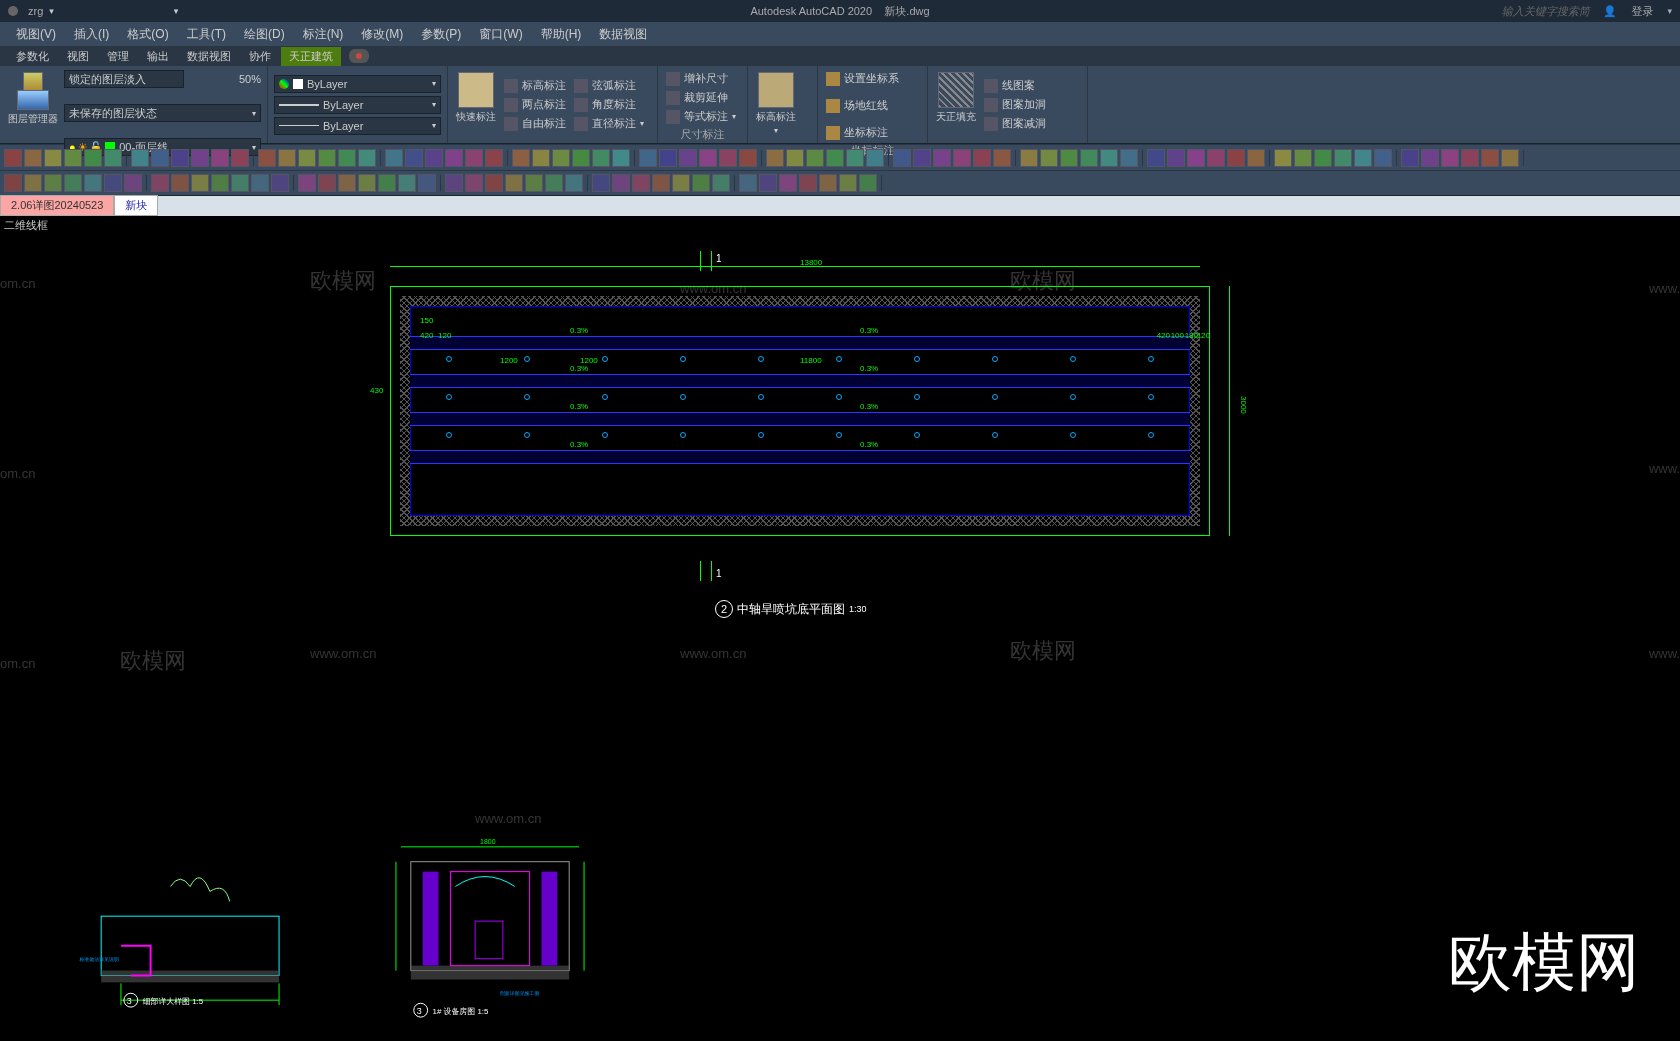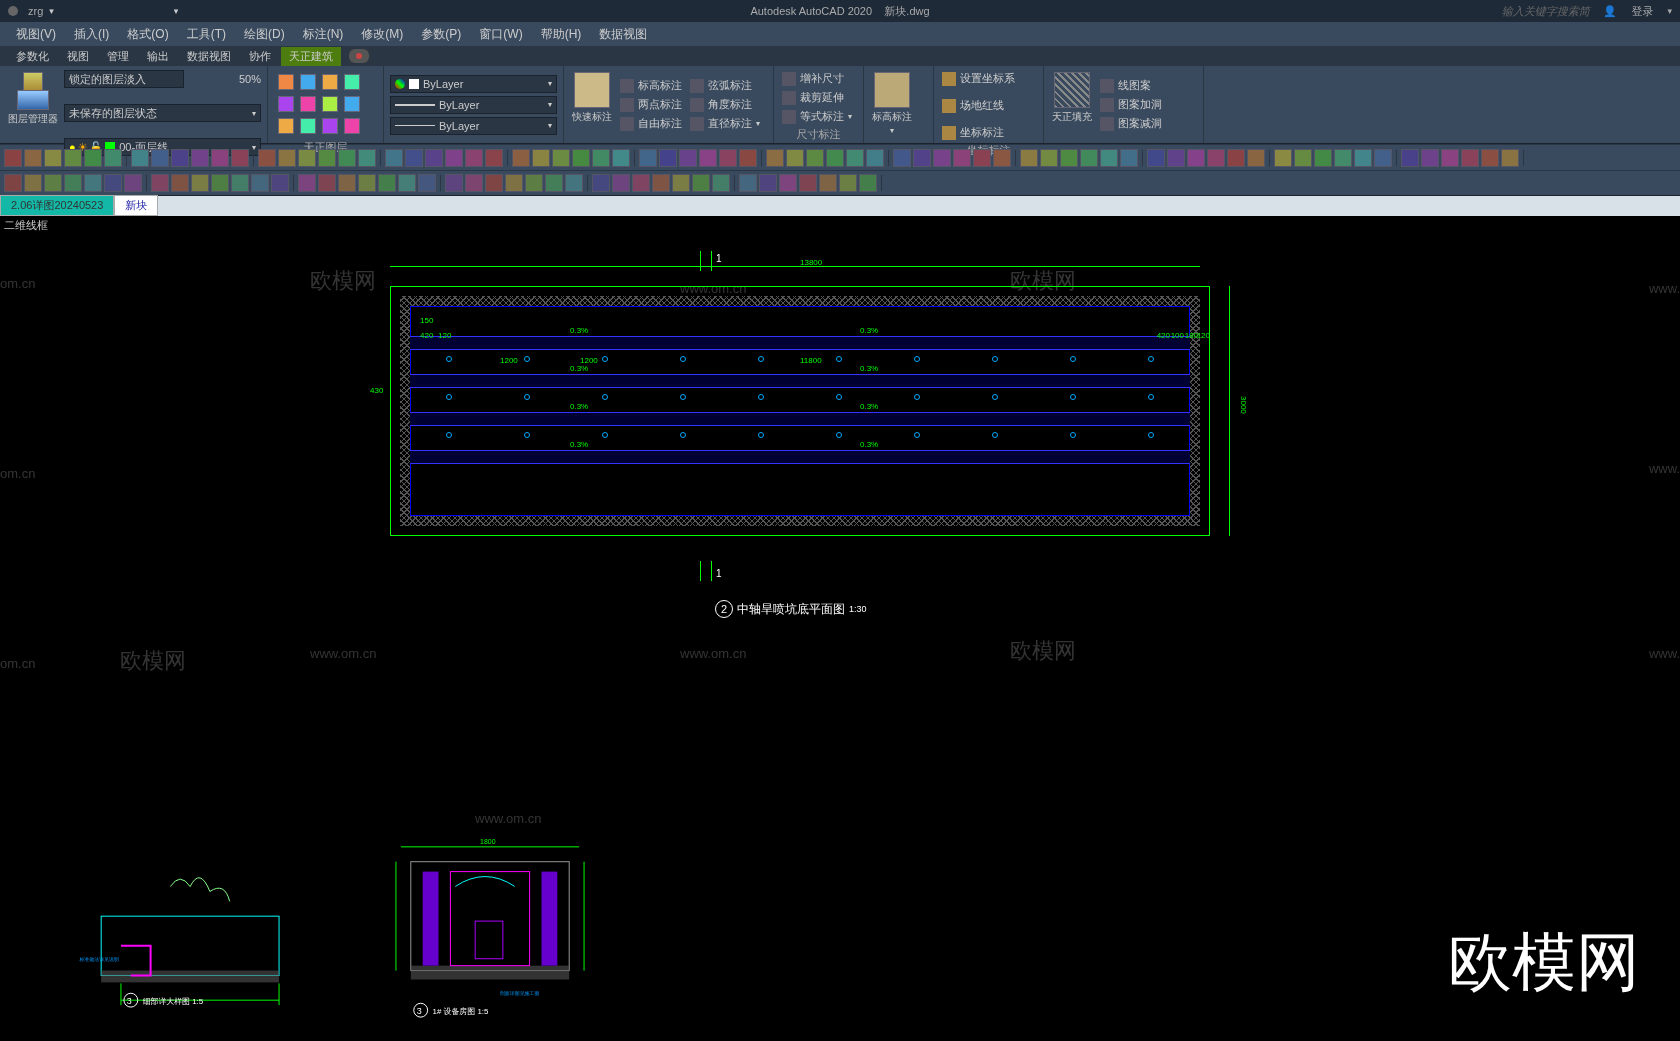--- a/index.html
+++ b/index.html
@@ -32,21 +32,21 @@
 .ribbon .row{display:flex;gap:2px;align-items:center;}
 .ribbon .txtbtn{display:flex;align-items:center;gap:4px;font-size:11px;cursor:pointer;padding:1px 2px;}
 .ribbon .txtbtn .i{width:14px;height:14px;background:#556;}
 .ribbon .dimico{background:linear-gradient(135deg,#8a7,#694);}
 .ribbon .ci{background:#a84 !important;}
 .toolbar1{height:26px;background:#3a4a5e;display:flex;align-items:center;padding:0 4px;gap:2px;border-top:1px solid #2a3644;flex-wrap:nowrap;overflow:hidden;}
 .toolbar2{height:26px;background:#3a4a5e;display:flex;align-items:center;padding:0 4px;gap:2px;border-top:1px solid #2a3644;border-bottom:1px solid #1a222e;}
 .tb-ico{width:18px;height:18px;border:1px solid #556;cursor:pointer;flex-shrink:0;}
 .tb-sep{width:1px;height:16px;background:#2a3644;margin:0 2px;flex-shrink:0;}
 .doctabs{height:20px;background:#d8e0e8;display:flex;align-items:flex-end;font-size:11px;}
-.doctabs .dt{padding:2px 10px;background:#14b8a6;border:1px solid #aaa;cursor:pointer;color:#333;}
+.doctabs .dt{padding:2px 10px;background:#fca5a5;border:1px solid #aaa;cursor:pointer;color:#333;}
 .doctabs .dt.active{background:#fff;color:#22a;}
 .canvas{position:relative;background:#000;height:830px;overflow:hidden;}
 .canvas .corner{position:absolute;top:2px;left:4px;font-size:11px;color:#ccc;}
 .wm{position:absolute;color:rgba(150,150,150,.35);font-size:13px;pointer-events:none;}
 .bigwm{position:absolute;right:40px;bottom:40px;font-size:64px;color:#fff;font-weight:500;pointer-events:none;}
 .drawing{position:absolute;}
 .maindwg{top:40px;left:320px;width:890px;height:320px;}
 .maindwg .outer{position:absolute;inset:30px 0 40px 70px;border:1px solid #0f0;}
 .maindwg .hatch{position:absolute;inset:40px 10px 50px 80px;background:repeating-linear-gradient(45deg,#555 0,#555 1px,transparent 1px,transparent 4px),repeating-linear-gradient(-45deg,#555 0,#555 1px,transparent 1px,transparent 4px);}
 .maindwg .inner{position:absolute;inset:50px 20px 60px 90px;background:#000;border:1px solid #00f;}
@@ -136,37 +136,20 @@
           <span style="color:#fa0;margin-right:2px;">☀</span>
           <span style="color:#5af;margin-right:2px;">🔓</span>
           <span class="sw" style="background:#0f0;"></span>
           <span>00-面层线</span>
           <span class="arr">▾</span>
         </div>
       </div>
     </div>
   </div>
 
-  <div class="panel" style="width:116px;">
-    <div class="ctrls" style="flex-wrap:wrap;align-content:flex-start;gap:6px;padding:4px;">
-      <div class="smico" style="background:#e84;"></div>
-      <div class="smico" style="background:#4ae;"></div>
-      <div class="smico" style="background:#ea4;"></div>
-      <div class="smico" style="background:#4ea;"></div>
-      <div class="smico" style="background:#a4e;"></div>
-      <div class="smico" style="background:#e4a;"></div>
-      <div class="smico" style="background:#ae4;"></div>
-      <div class="smico" style="background:#4ae;"></div>
-      <div class="smico" style="background:#ea4;"></div>
-      <div class="smico" style="background:#4ea;"></div>
-      <div class="smico" style="background:#a4e;"></div>
-      <div class="smico" style="background:#e4a;"></div>
-    </div>
-    <div class="ptitle">天正图层</div>
-  </div>
 
   <div class="panel" style="width:180px;">
     <div class="ctrls">
       <div class="col" style="gap:3px;flex:1;">
         <div class="dd">
           <span class="sw" style="background:linear-gradient(45deg,#f00,#0f0,#00f);border-radius:50%;"></span>
           <span class="sw" style="background:#fff;"></span>
           <span>ByLayer</span>
           <span class="arr">▾</span>
         </div>

